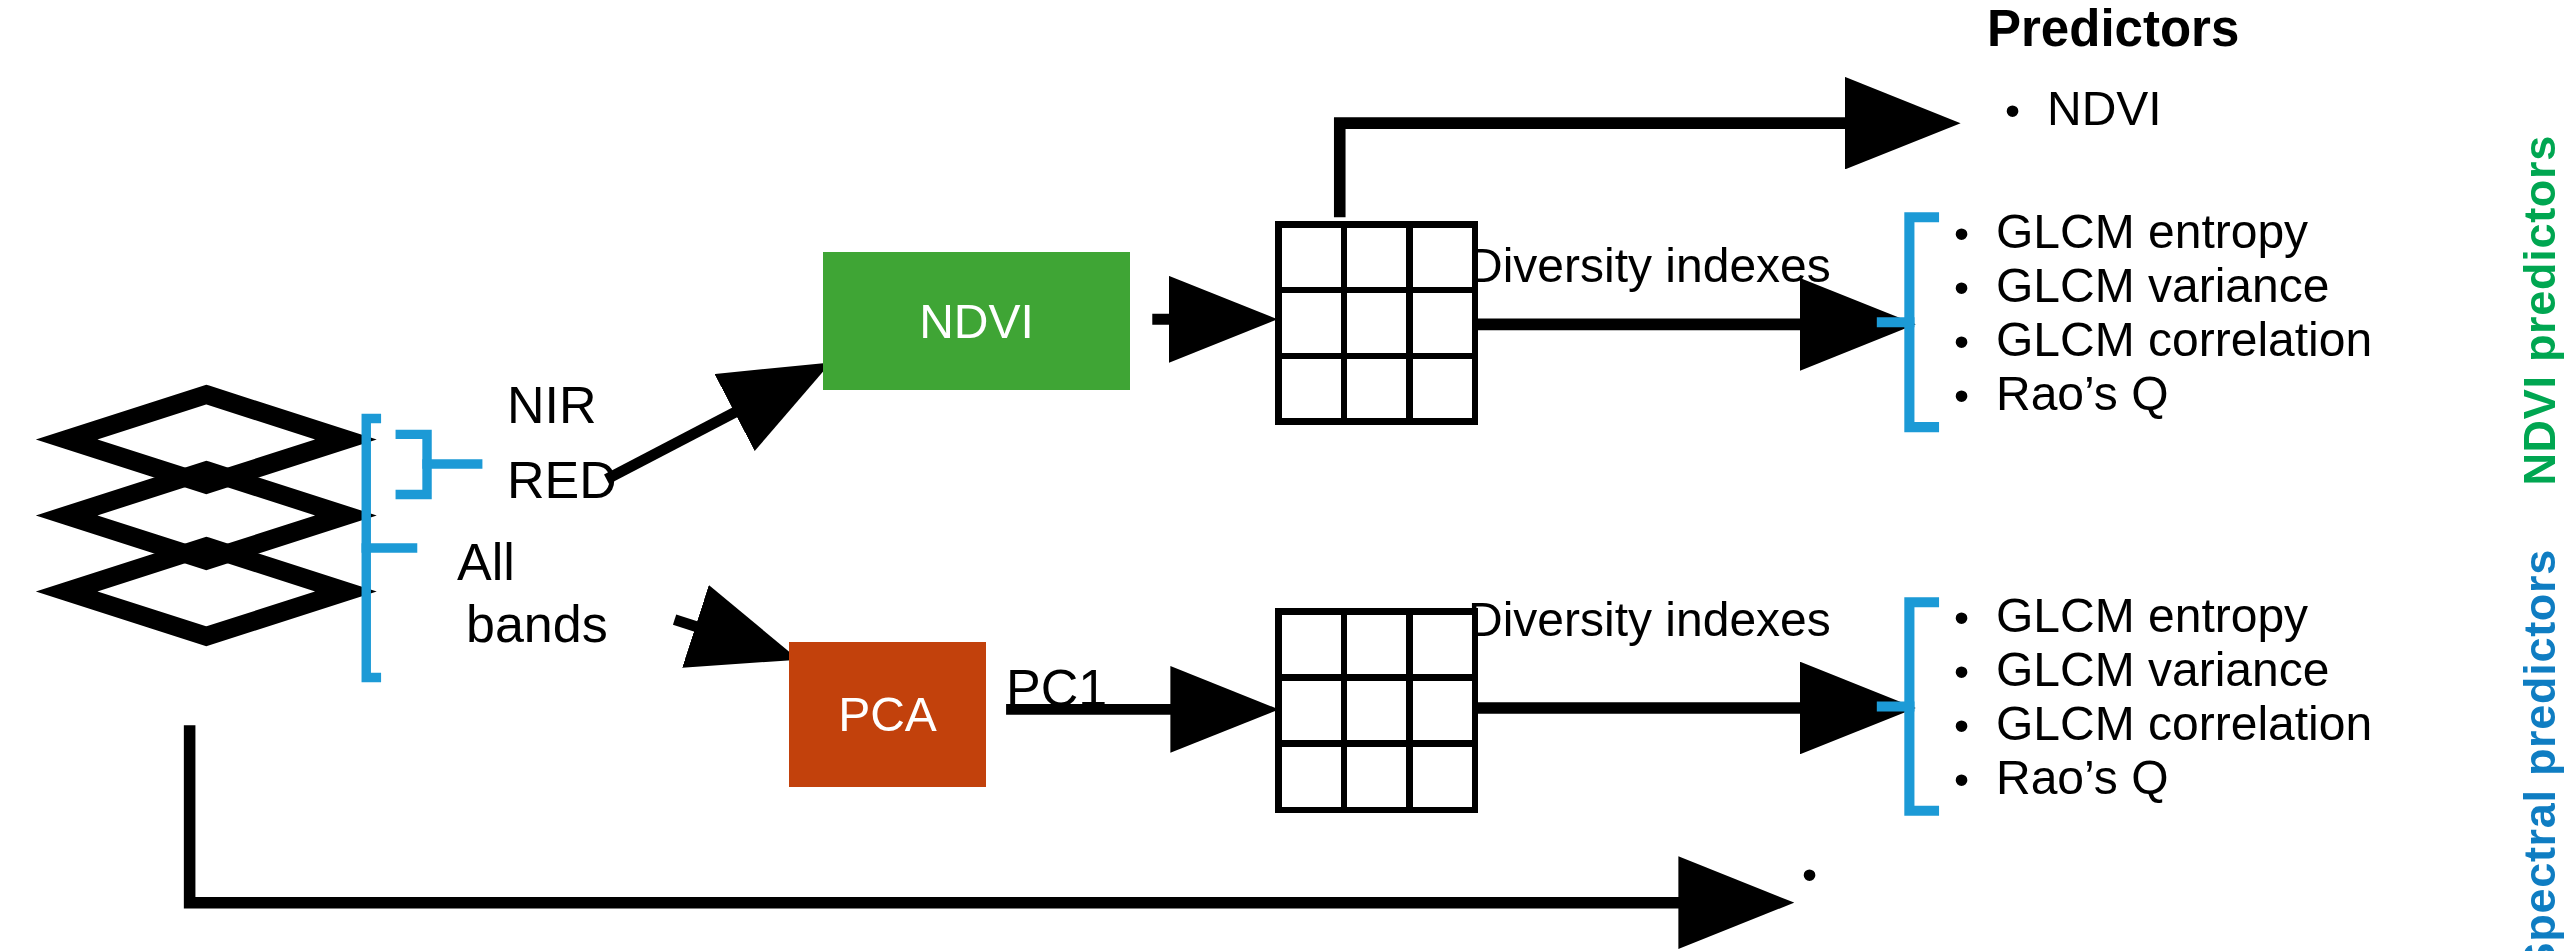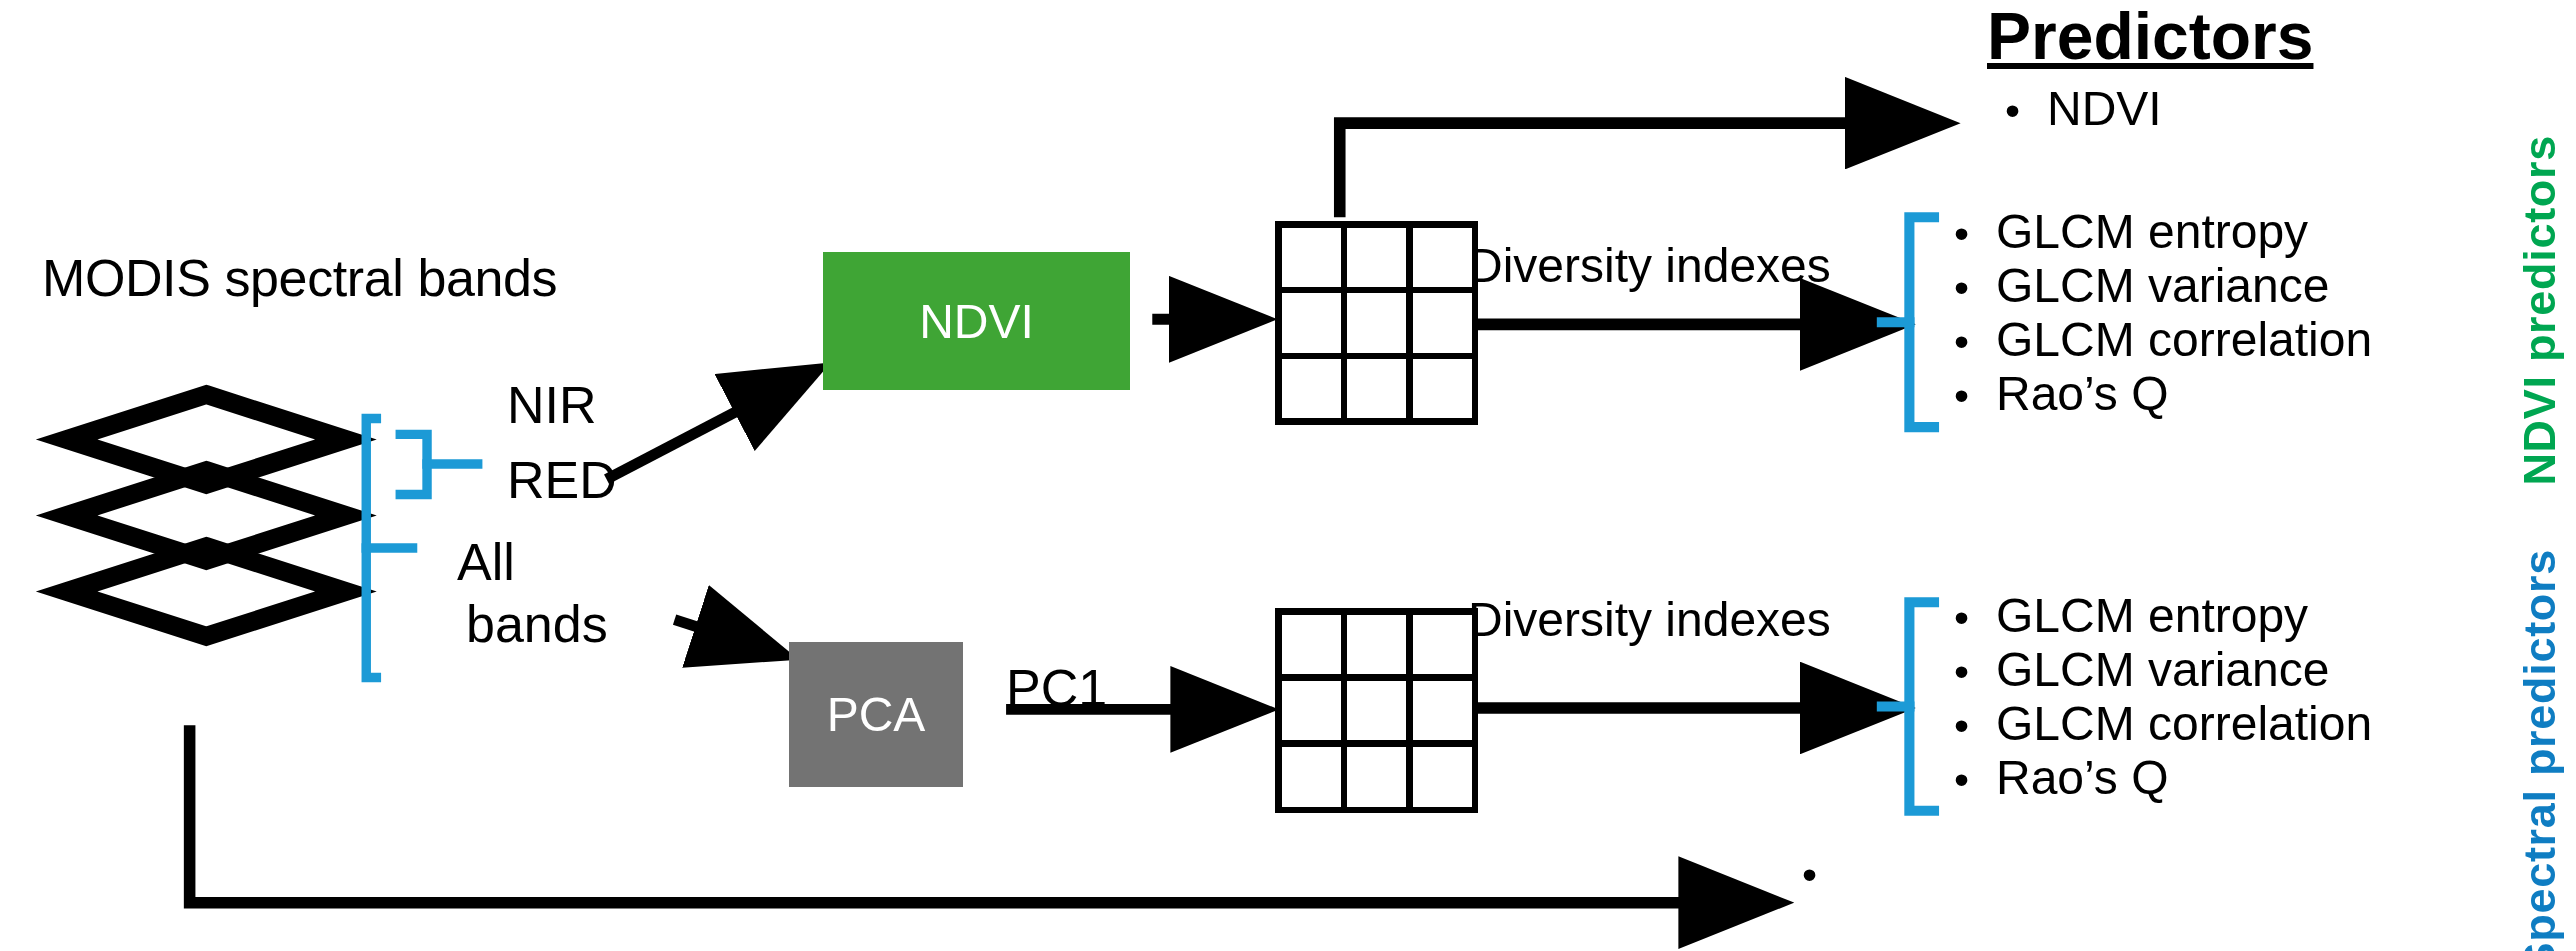--- a/index.html
+++ b/index.html
@@ -5,35 +5,35 @@
 <style>
   html,body{margin:0;padding:0;background:#ffffff;}
   body{width:2576px;height:952px;position:relative;overflow:hidden;
        font-family:"Liberation Sans","DejaVu Sans",sans-serif;color:#000;}
   .stage{position:absolute;left:0;top:0;width:2576px;height:952px;}
   svg.layer{position:absolute;left:0;top:0;width:2576px;height:952px;overflow:visible;}
   .txt{position:absolute;white-space:nowrap;line-height:1;}
 
   
   #modis-label{left:42px;top:252px;font-size:52px;letter-spacing:-0.4px;}
-  #predictors-title{left:1987px;top:2.9px;font-size:66px;font-weight:bold;text-decoration:underline;}
+  #predictors-title{left:1987px;top:2.9px;font-size:51px;font-weight:bold;}
 
   #nir-label{left:507px;top:379px;font-size:52px;text-align:right;}
   #red-label{left:507px;top:442px;font-size:52px;margin-top:12px;}
   #all-label{left:457px;top:536px;font-size:52px;}
   #bands-label{left:466px;top:598px;font-size:52px;}
   #pc1-label{left:1006px;top:619px;font-size:52px;margin-top:43px;}
   #div-top{left:1468px;top:242px;font-size:48px;}
   #div-bot{left:1468px;top:596px;font-size:48px;}
 
   
   .pbox{position:absolute;display:flex;align-items:center;justify-content:center;
         color:#ffffff;font-size:48px;}
   #ndvi-box{left:823px;top:252px;width:307px;height:138px;background:#3FA535;}
-  #pca-box{left:789px;top:642px;width:174px;height:145px;background:#737373;}
+  #pca-box{left:789px;top:642px;width:197px;height:145px;background:#c2410c;}
 
   
   .grid3{position:absolute;display:grid;grid-template-columns:repeat(3,1fr);
          grid-template-rows:repeat(3,1fr);background:#000;gap:6.5px;padding:6.5px;
          box-sizing:border-box;}
   .grid3 .cell{background:#ffffff;}
   #grid-top{left:1275px;top:221px;width:203px;height:204px;}
   #grid-bottom{left:1275px;top:608px;width:203px;height:205px;}
 
   
@@ -100,21 +100,20 @@
       <path d="M 2672 300 L 2638 300 L 2638 590 L 2672 590"></path>
       <path d="M 2638 445 L 2600 445"></path>
     </g>
 
     <g fill="none" stroke="#1C9AD6" stroke-width="14" stroke-linecap="square">
       <path d="M 2672 832 L 2638 832 L 2638 1120 L 2672 1120"></path>
       <path d="M 2638 976 L 2600 976"></path>
     </g>
   </svg>
 
-  <div class="txt" id="modis-label">MODIS spectral bands</div>
 
   <div class="txt" id="predictors-title">Predictors</div>
 
   <div class="txt" id="nir-label">NIR</div>
 
   <div class="txt" id="red-label">RED</div>
 
   <div class="txt" id="all-label">All</div>
 
   <div class="txt" id="bands-label">bands</div>

